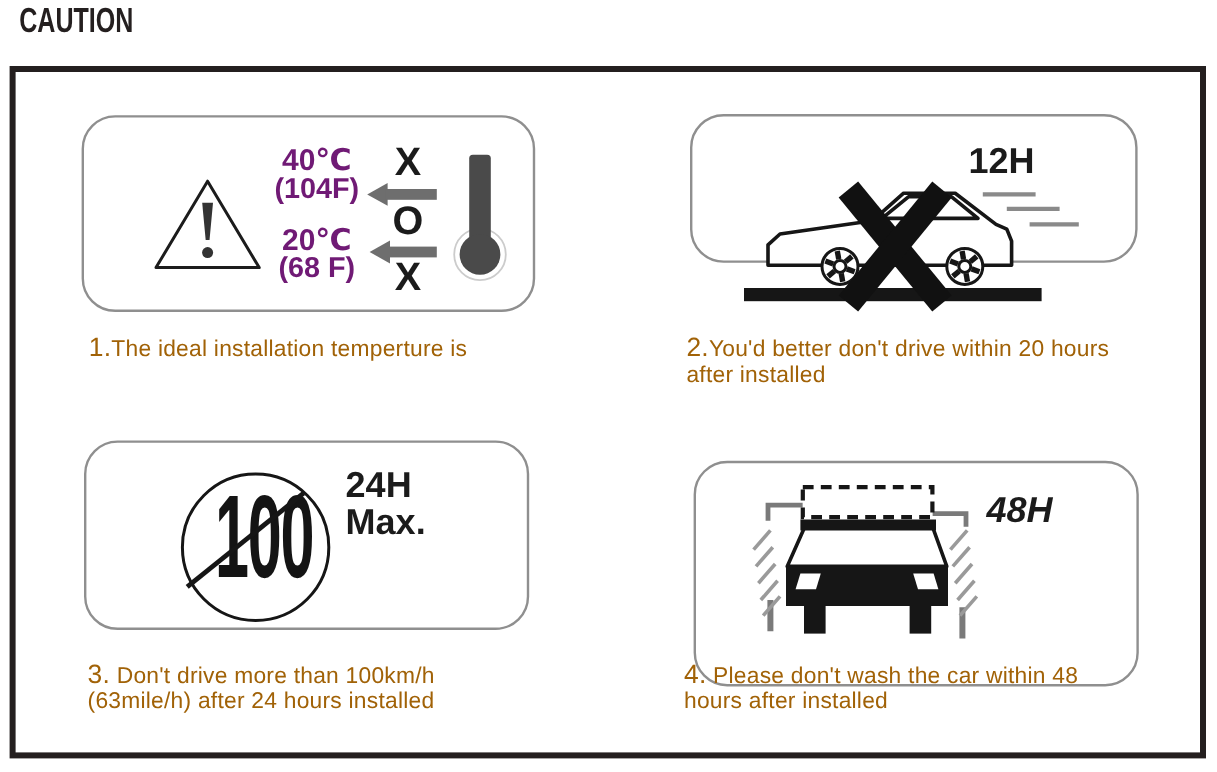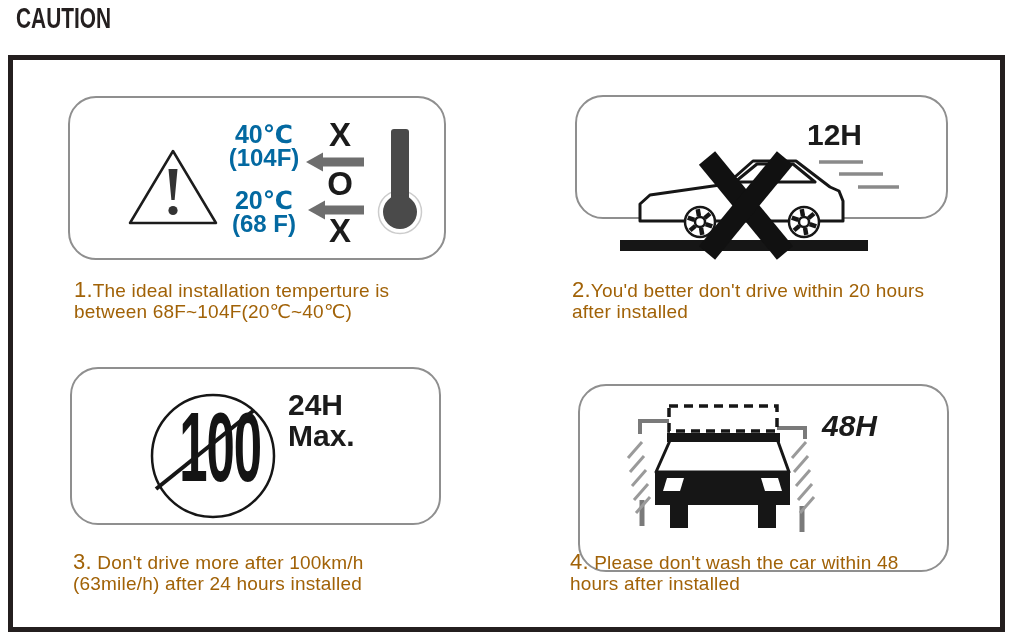--- a/index.html
+++ b/index.html
@@ -11,21 +11,21 @@
   .frame{left:8px;top:55px;width:997px;height:577px;border:5px solid #241f1f;box-sizing:border-box;}
   .panel{border:2px solid #8f8f8f;border-radius:28px;background:#ffffff;box-sizing:border-box;}
   #panel1{left:68px;top:96px;width:378px;height:164px;}
   #panel2{left:575px;top:95px;width:373px;height:124px;}
   #panel3{left:70px;top:367px;width:371px;height:158px;}
   #panel4{left:578px;top:384px;width:371px;height:188px;font-style:italic;}
   .panel svg{position:absolute;left:0;top:0;}
   .caption{font-size:19px;line-height:21px;color:#a16207;letter-spacing:0.2px;}
   .cap-num{font-size:22px;}
   .badge{font-weight:bold;color:#1b1b1b;white-space:nowrap;}
-  .temp-block{text-align:center;font-weight:bold;font-size:25px;line-height:23px;color:#0369a1;white-space:nowrap;}
+  .temp-block{text-align:center;font-weight:bold;font-size:25px;line-height:23px;color:#701a75;white-space:nowrap;}
   .temp-sub{font-size:24px;}
   .mark{width:44px;text-align:center;font-weight:bold;font-size:33px;line-height:30px;color:#1b1b1b;}
   .speed-num{width:130px;text-align:center;font-weight:bold;font-size:98px;line-height:100px;color:#141414;
              transform:scaleX(0.52);transform-origin:center top;letter-spacing:-2px;}
   .z1{z-index:1;} .z2{z-index:2;} .z3{z-index:3;}
 </style>
 </head>
 <body>
 
 <div class="abs title">CAUTION</div>
@@ -153,29 +153,28 @@
       <polygon points="181,92 198,92 202,105 185,105" fill="#ffffff"></polygon>
       <rect x="90" y="119" width="18" height="23" fill="#161616"></rect>
       <rect x="178" y="119" width="18" height="23" fill="#161616"></rect>
     </g>
   </svg>
   <div class="abs badge" style="left:242px;top:23px;font-size:30px;">48H</div>
 </div>
 
 <div class="abs caption" style="left:74px;top:279px;width:400px;">
   <span class="cap-num">1.</span><span>The ideal installation temperture is</span><br>
-  <span>between 68F~104F(20℃~40℃)</span>
 </div>
 
 <div class="abs caption" style="left:572px;top:279px;width:400px;">
   <span class="cap-num">2.</span><span>You'd better don't drive within 20 hours</span><br>
   <span>after installed</span>
 </div>
 
 <div class="abs caption" style="left:73px;top:551px;width:400px;">
-  <span class="cap-num">3.</span><span> Don't drive more after 100km/h</span><br>
+  <span class="cap-num">3.</span><span> Don't drive more than 100km/h</span><br>
   <span>(63mile/h) after 24 hours installed</span>
 </div>
 
 <div class="abs caption" style="left:570px;top:551px;width:420px;">
   <span class="cap-num">4.</span><span> Please don't wash the car within 48</span><br>
   <span>hours after installed</span>
 </div>
 
 </body></html>

